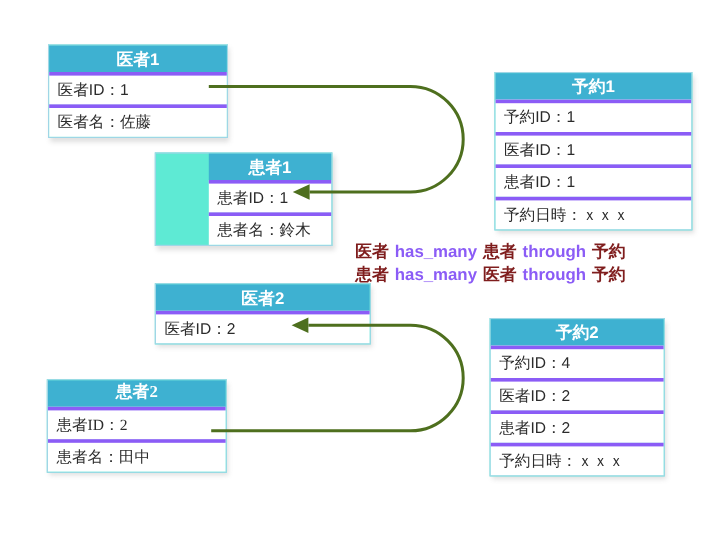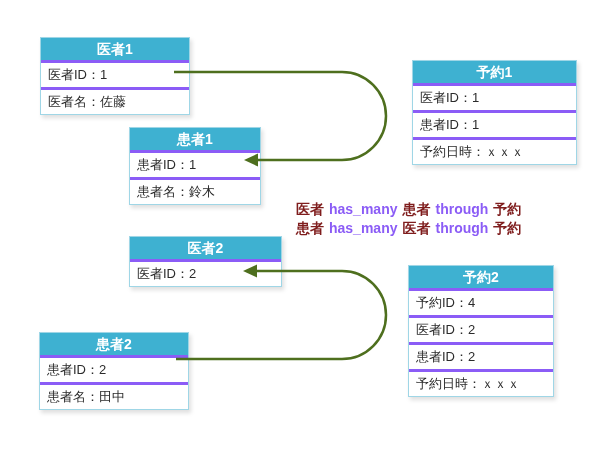--- a/index.html
+++ b/index.html
@@ -43,24 +43,24 @@
     line-height: 24px;
     border-top: 3px solid #8b5cf6;
     background: #ffffff;
     color: #2b2b2b;
     font-size: 13px;
     padding-left: 7px;
     white-space: nowrap;
     overflow: hidden;
   }
   .t-doctor1      { left: 40px;  top: 37px;  width: 150px; }
-  .t-patient1     { left: 129px; top: 127px; width: 132px; }
+  .t-patient1     { left: 129px; top: 127px; width: 148px; padding-left: 44px; }
   .t-reservation1 { left: 412px; top: 60px;  width: 165px; }
-  .t-doctor2      { left: 129px; top: 236px; width: 153px; }
-  .t-patient2     { left: 39px;  top: 332px; width: 150px; }
+  .t-doctor2      { left: 129px; top: 236px; width: 180px; }
+  .t-patient2     { left: 39px;  top: 316px; width: 150px; font-family: Liberation Serif, serif; }
   .t-reservation2 { left: 408px; top: 265px; width: 146px; }
   
   svg.arrows {
     position: absolute;
     left: 0;
     top: 0;
     z-index: 2;
     pointer-events: none;
   }
   
@@ -91,20 +91,21 @@
   </div>
 
   <div class="etable t-patient1">
     <div class="hdr">患者1</div>
     <div class="row">患者ID：1</div>
     <div class="row">患者名：鈴木</div>
   </div>
 
   <div class="etable t-reservation1">
     <div class="hdr">予約1</div>
+    <div class="row">予約ID：1</div>
     <div class="row">医者ID：1</div>
     <div class="row">患者ID：1</div>
     <div class="row">予約日時：ｘｘｘ</div>
   </div>
 
   <div class="etable t-doctor2">
     <div class="hdr">医者2</div>
     <div class="row">医者ID：2</div>
   </div>
 

